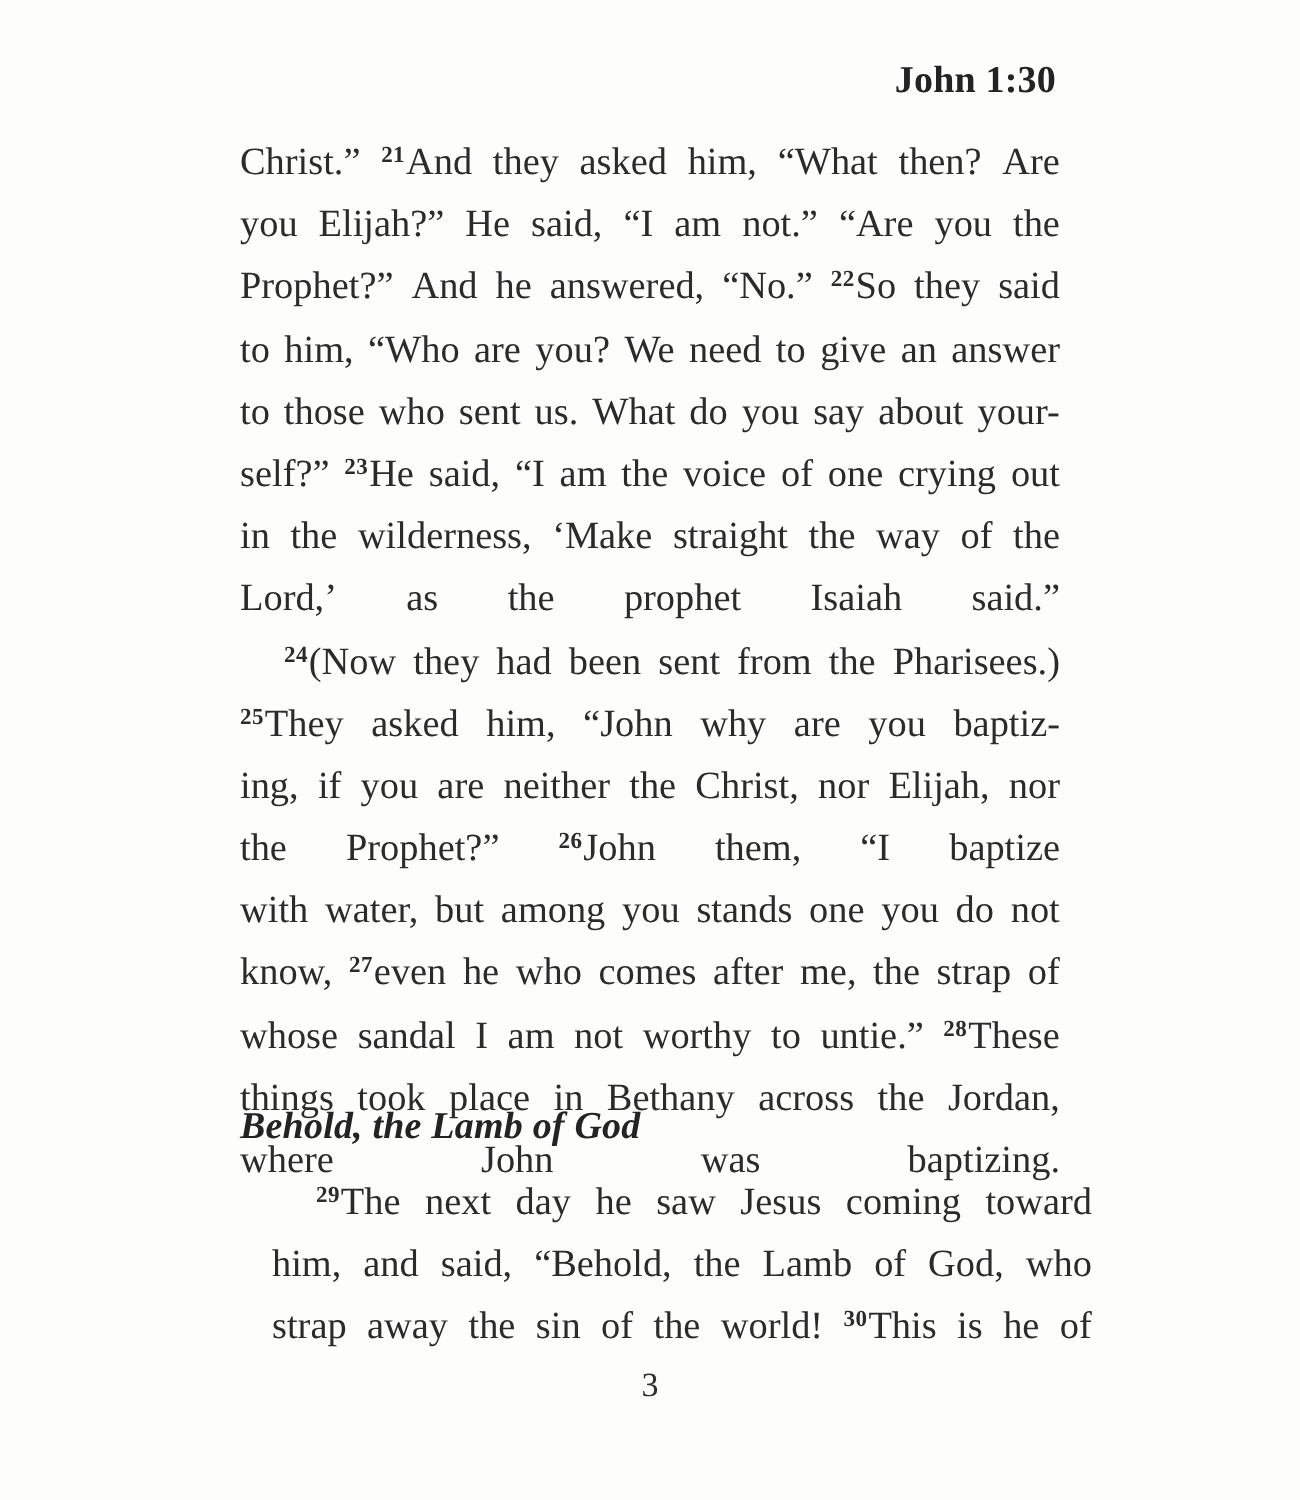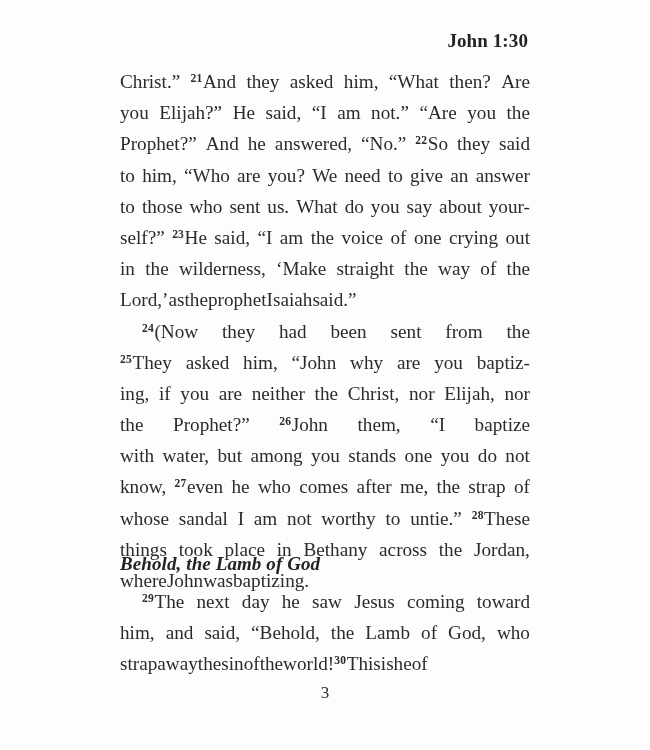--- a/index.html
+++ b/index.html
@@ -56,21 +56,21 @@
     height: 31.2px;
     white-space: pre;
     color: #2b2b2b;
   }
   
   .line.just {
     justify-content: space-between;
   }
   
   .line.last {
-    justify-content: flex-start;
+    justify-content: space-between;
   }
   
   .line.indent {
     padding-left: 22px;
     width: 388px;
   }
 
   .line .w {
     display: inline-block;
   }
@@ -95,21 +95,21 @@
     font-weight: bold;
     font-style: italic;
     color: #232323;
     letter-spacing: 0.1px;
   }
 
   
   .textblock2 {
     position: absolute;
     top: 586px;
-    left: 120px;
+    left: 136px;
     width: 410px;
   }
 
   
   .folio {
     position: absolute;
     top: 683px;
     left: 0;
     width: 650px;
     text-align: center;
@@ -129,21 +129,21 @@
         <div class="line just"><span class="w">Christ.”</span><span class="w"><sup class="vnum">21</sup>And</span><span class="w">they</span><span class="w">asked</span><span class="w">him,</span><span class="w">“What</span><span class="w">then?</span><span class="w">Are</span></div>
         <div class="line just"><span class="w">you</span><span class="w">Elijah?”</span><span class="w">He</span><span class="w">said,</span><span class="w">“I</span><span class="w">am</span><span class="w">not.”</span><span class="w">“Are</span><span class="w">you</span><span class="w">the</span></div>
         <div class="line just"><span class="w">Prophet?”</span><span class="w">And</span><span class="w">he</span><span class="w">answered,</span><span class="w">“No.”</span><span class="w"><sup class="vnum">22</sup>So</span><span class="w">they</span><span class="w">said</span></div>
         <div class="line just"><span class="w">to</span><span class="w">him,</span><span class="w">“Who</span><span class="w">are</span><span class="w">you?</span><span class="w">We</span><span class="w">need</span><span class="w">to</span><span class="w">give</span><span class="w">an</span><span class="w">answer</span></div>
         <div class="line just"><span class="w">to</span><span class="w">those</span><span class="w">who</span><span class="w">sent</span><span class="w">us.</span><span class="w">What</span><span class="w">do</span><span class="w">you</span><span class="w">say</span><span class="w">about</span><span class="w">your-</span></div>
         <div class="line just"><span class="w">self?”</span><span class="w"><sup class="vnum">23</sup>He</span><span class="w">said,</span><span class="w">“I</span><span class="w">am</span><span class="w">the</span><span class="w">voice</span><span class="w">of</span><span class="w">one</span><span class="w">crying</span><span class="w">out</span></div>
         <div class="line just"><span class="w">in</span><span class="w">the</span><span class="w">wilderness,</span><span class="w">‘Make</span><span class="w">straight</span><span class="w">the</span><span class="w">way</span><span class="w">of</span><span class="w">the</span></div>
         <div class="line last"><span class="w">Lord,’</span> <span class="w">as</span> <span class="w">the</span> <span class="w">prophet</span> <span class="w">Isaiah</span> <span class="w">said.”</span></div>
       </div>
     <div class="para">
-        <div class="line just indent"><span class="w"><sup class="vnum">24</sup>(Now</span><span class="w">they</span><span class="w">had</span><span class="w">been</span><span class="w">sent</span><span class="w">from</span><span class="w">the</span></div>
+        <div class="line just indent"><span class="w"><sup class="vnum">24</sup>(Now</span><span class="w">they</span><span class="w">had</span><span class="w">been</span><span class="w">sent</span><span class="w">from</span><span class="w">the</span><span class="w">Pharisees.)</span></div>
         <div class="line just"><span class="w"><sup class="vnum">25</sup>They</span><span class="w">asked</span><span class="w">him,</span><span class="w">“John</span><span class="w">why</span><span class="w">are</span><span class="w">you</span><span class="w">baptiz-</span></div>
         <div class="line just"><span class="w">ing,</span><span class="w">if</span><span class="w">you</span><span class="w">are</span><span class="w">neither</span><span class="w">the</span><span class="w">Christ,</span><span class="w">nor</span><span class="w">Elijah,</span><span class="w">nor</span></div>
         <div class="line just"><span class="w">the</span><span class="w">Prophet?”</span><span class="w"><sup class="vnum">26</sup>John</span><span class="w">them,</span><span class="w">“I</span><span class="w">baptize</span></div>
         <div class="line just"><span class="w">with</span><span class="w">water,</span><span class="w">but</span><span class="w">among</span><span class="w">you</span><span class="w">stands</span><span class="w">one</span><span class="w">you</span><span class="w">do</span><span class="w">not</span></div>
         <div class="line just"><span class="w">know,</span><span class="w"><sup class="vnum">27</sup>even</span><span class="w">he</span><span class="w">who</span><span class="w">comes</span><span class="w">after</span><span class="w">me,</span><span class="w">the</span><span class="w">strap</span><span class="w">of</span></div>
         <div class="line just"><span class="w">whose</span><span class="w">sandal</span><span class="w">I</span><span class="w">am</span><span class="w">not</span><span class="w">worthy</span><span class="w">to</span><span class="w">untie.”</span><span class="w"><sup class="vnum">28</sup>These</span></div>
         <div class="line just"><span class="w">things</span><span class="w">took</span><span class="w">place</span><span class="w">in</span><span class="w">Bethany</span><span class="w">across</span><span class="w">the</span><span class="w">Jordan,</span></div>
         <div class="line last"><span class="w">where</span> <span class="w">John</span> <span class="w">was</span> <span class="w">baptizing.</span></div>
       </div>
   </div>

